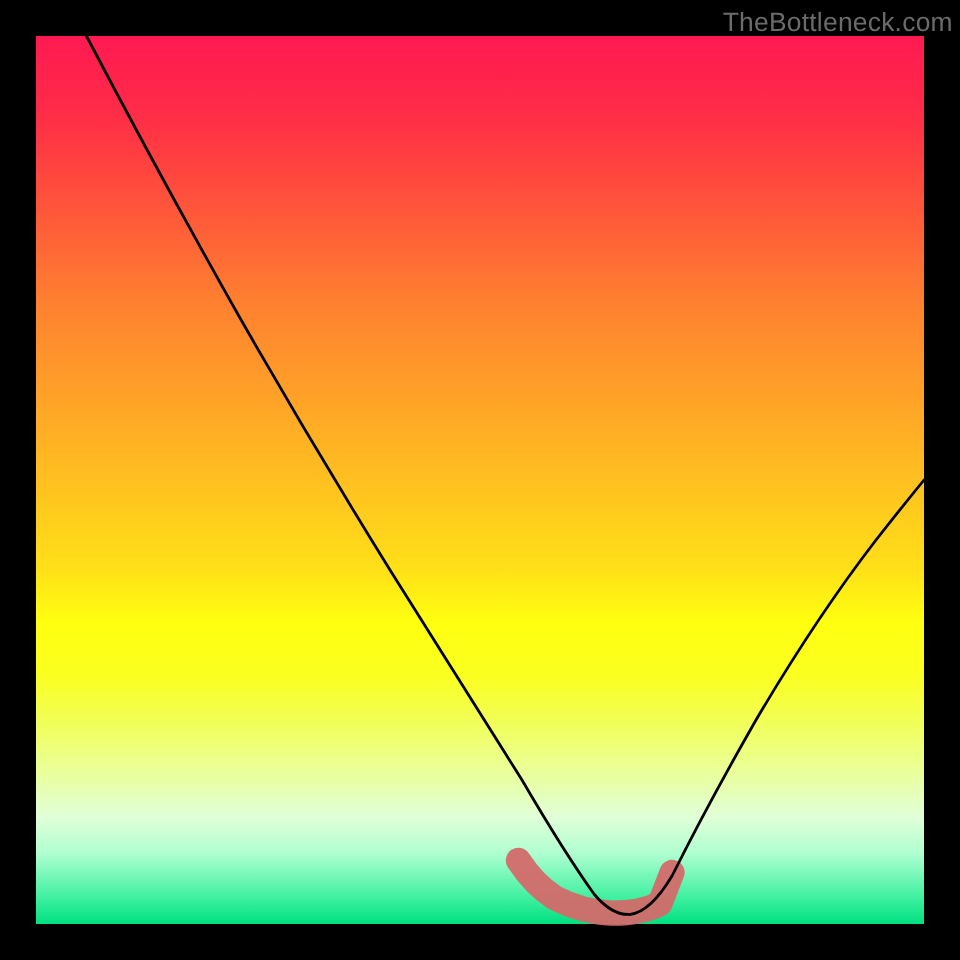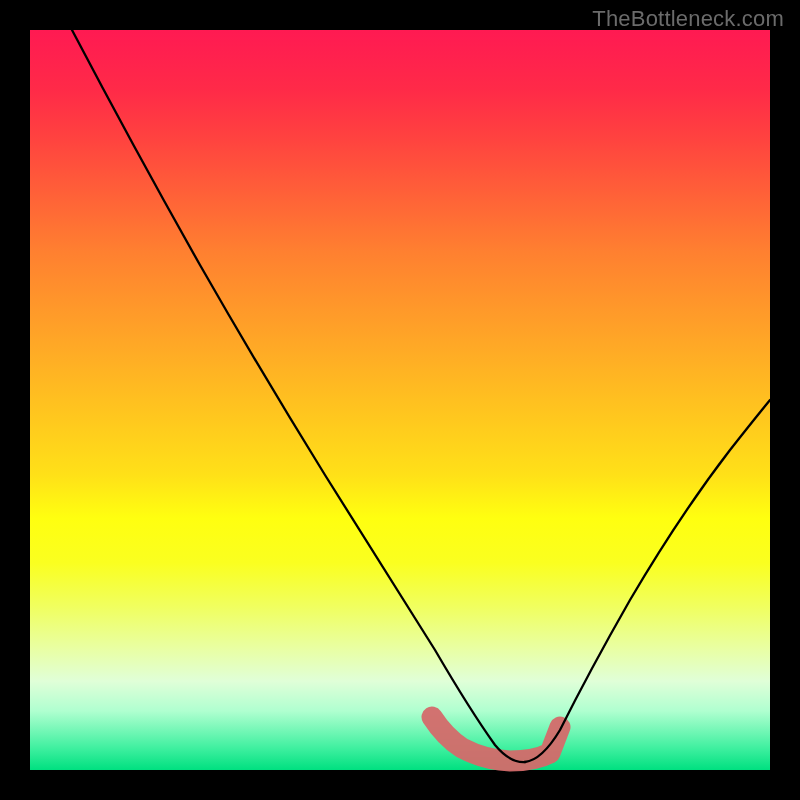--- a/index.html
+++ b/index.html
@@ -39,21 +39,21 @@
       #e8ffa8 84%,
       #e0ffd8 88%,
       #b0ffd0 92%,
       #40f0a0 97%,
       #00e080 100%
     );
   }
   .watermark {
     position: absolute;
     top: 6px;
-    right: 16px;
+    right: 6px;
     font-family: Arial, Helvetica, sans-serif;
     font-size: 22px;
     color: #6b6b6b;
     letter-spacing: 0.2px;
     user-select: none;
   }
   svg.curve-layer {
     position: absolute;
     left: 30px;
     top: 30px;

